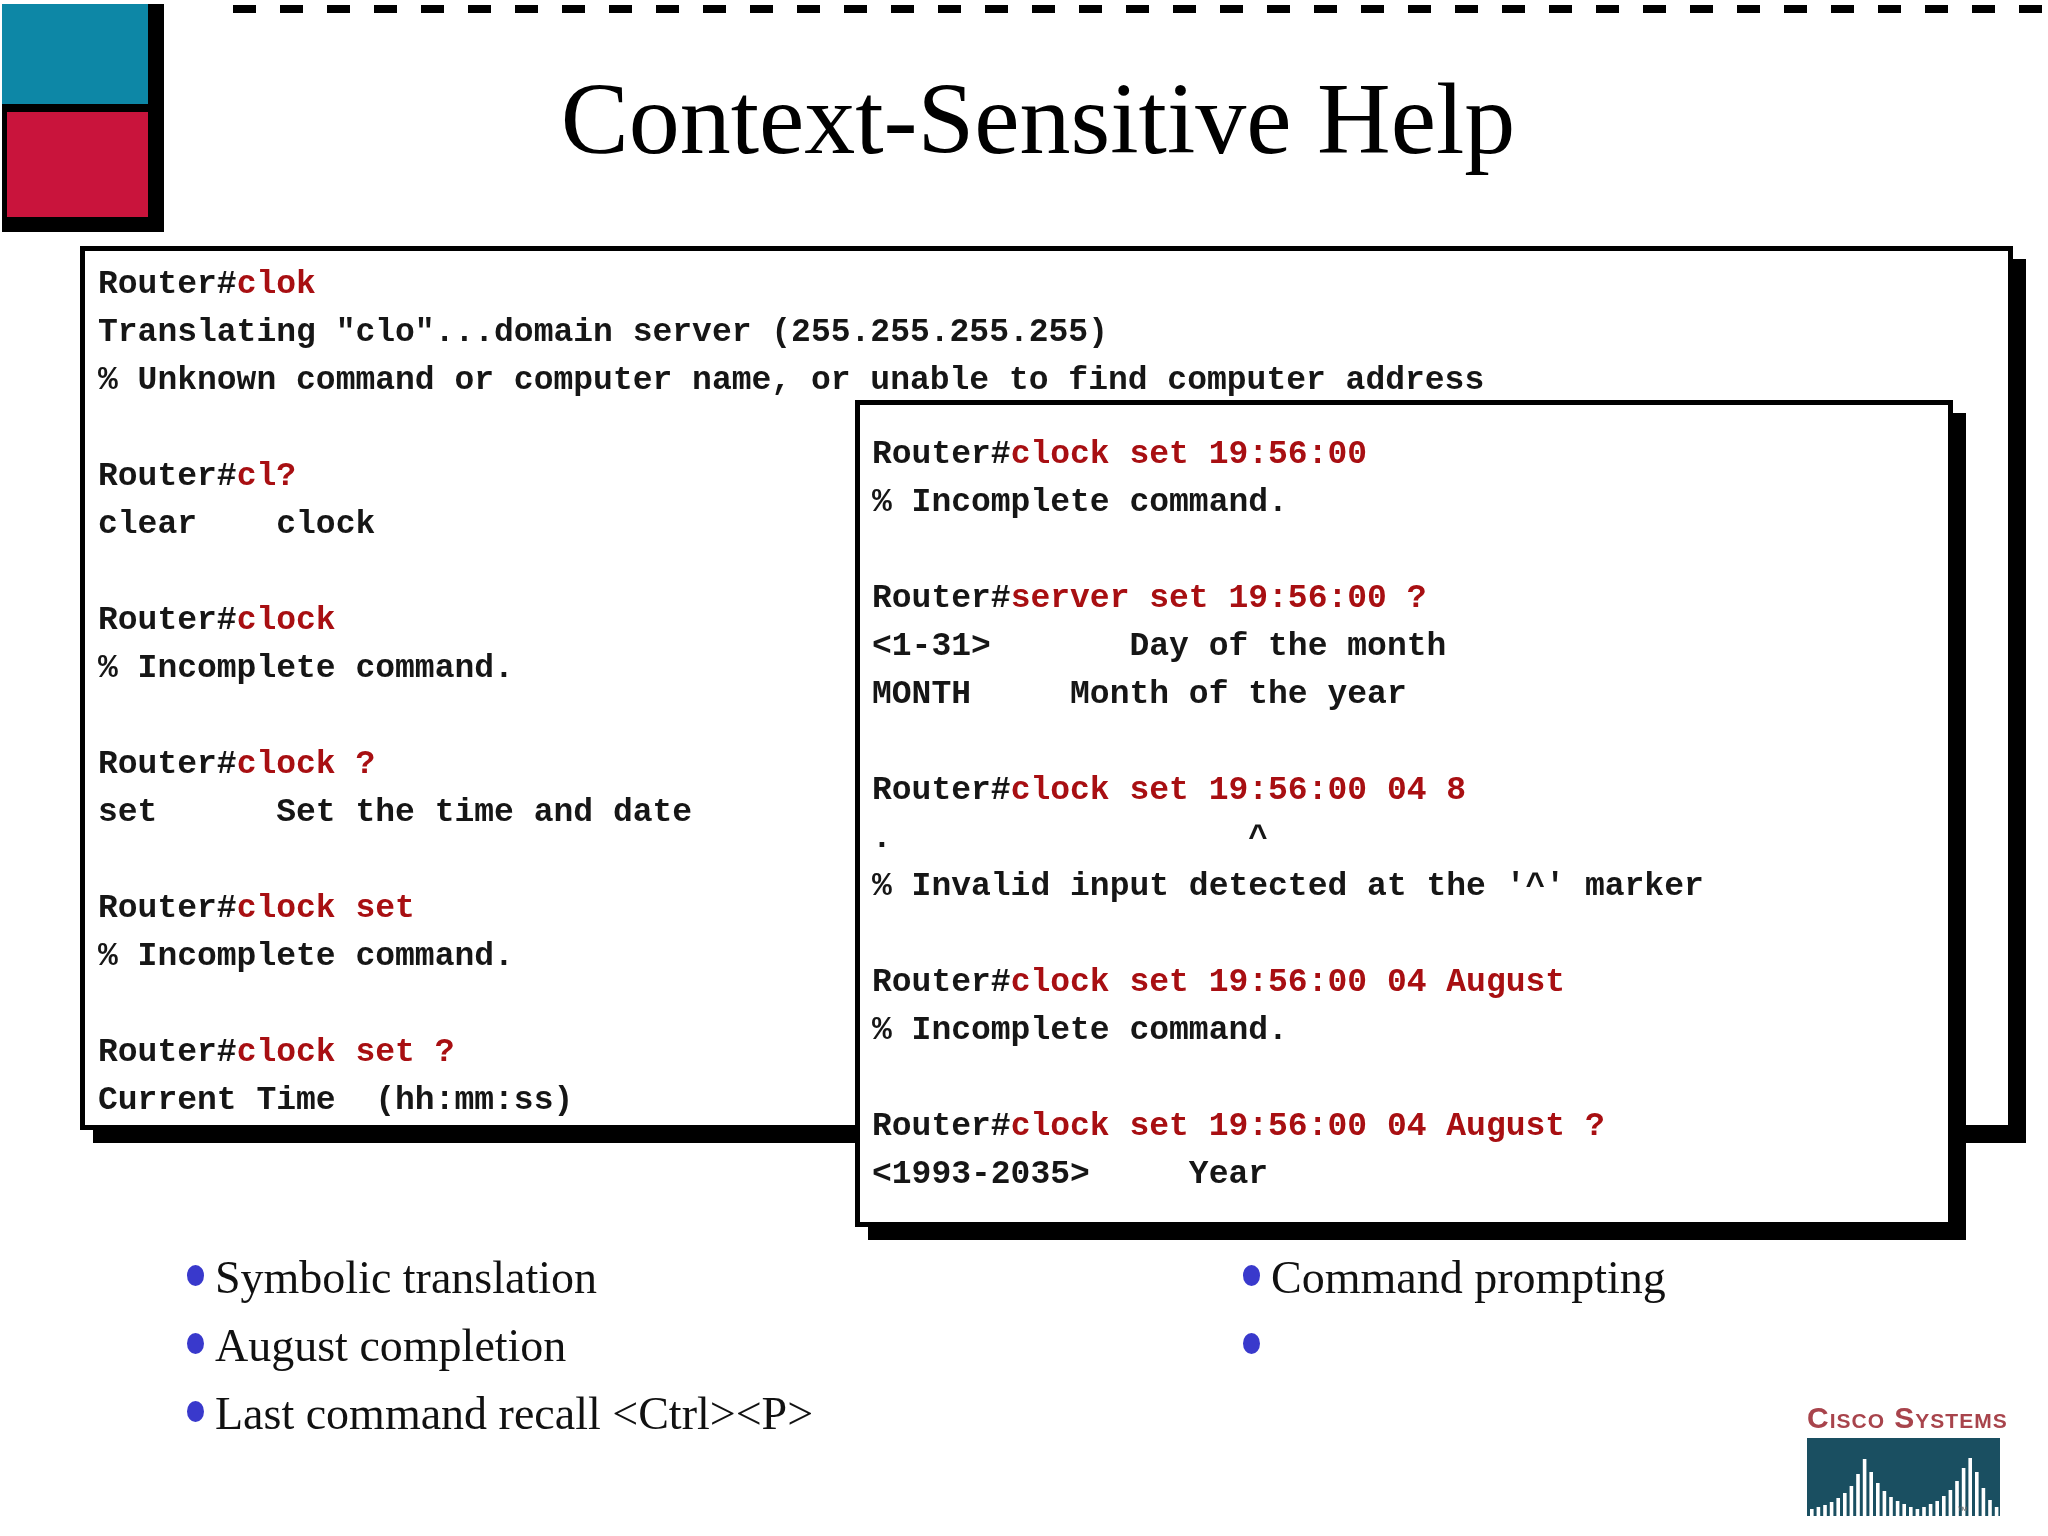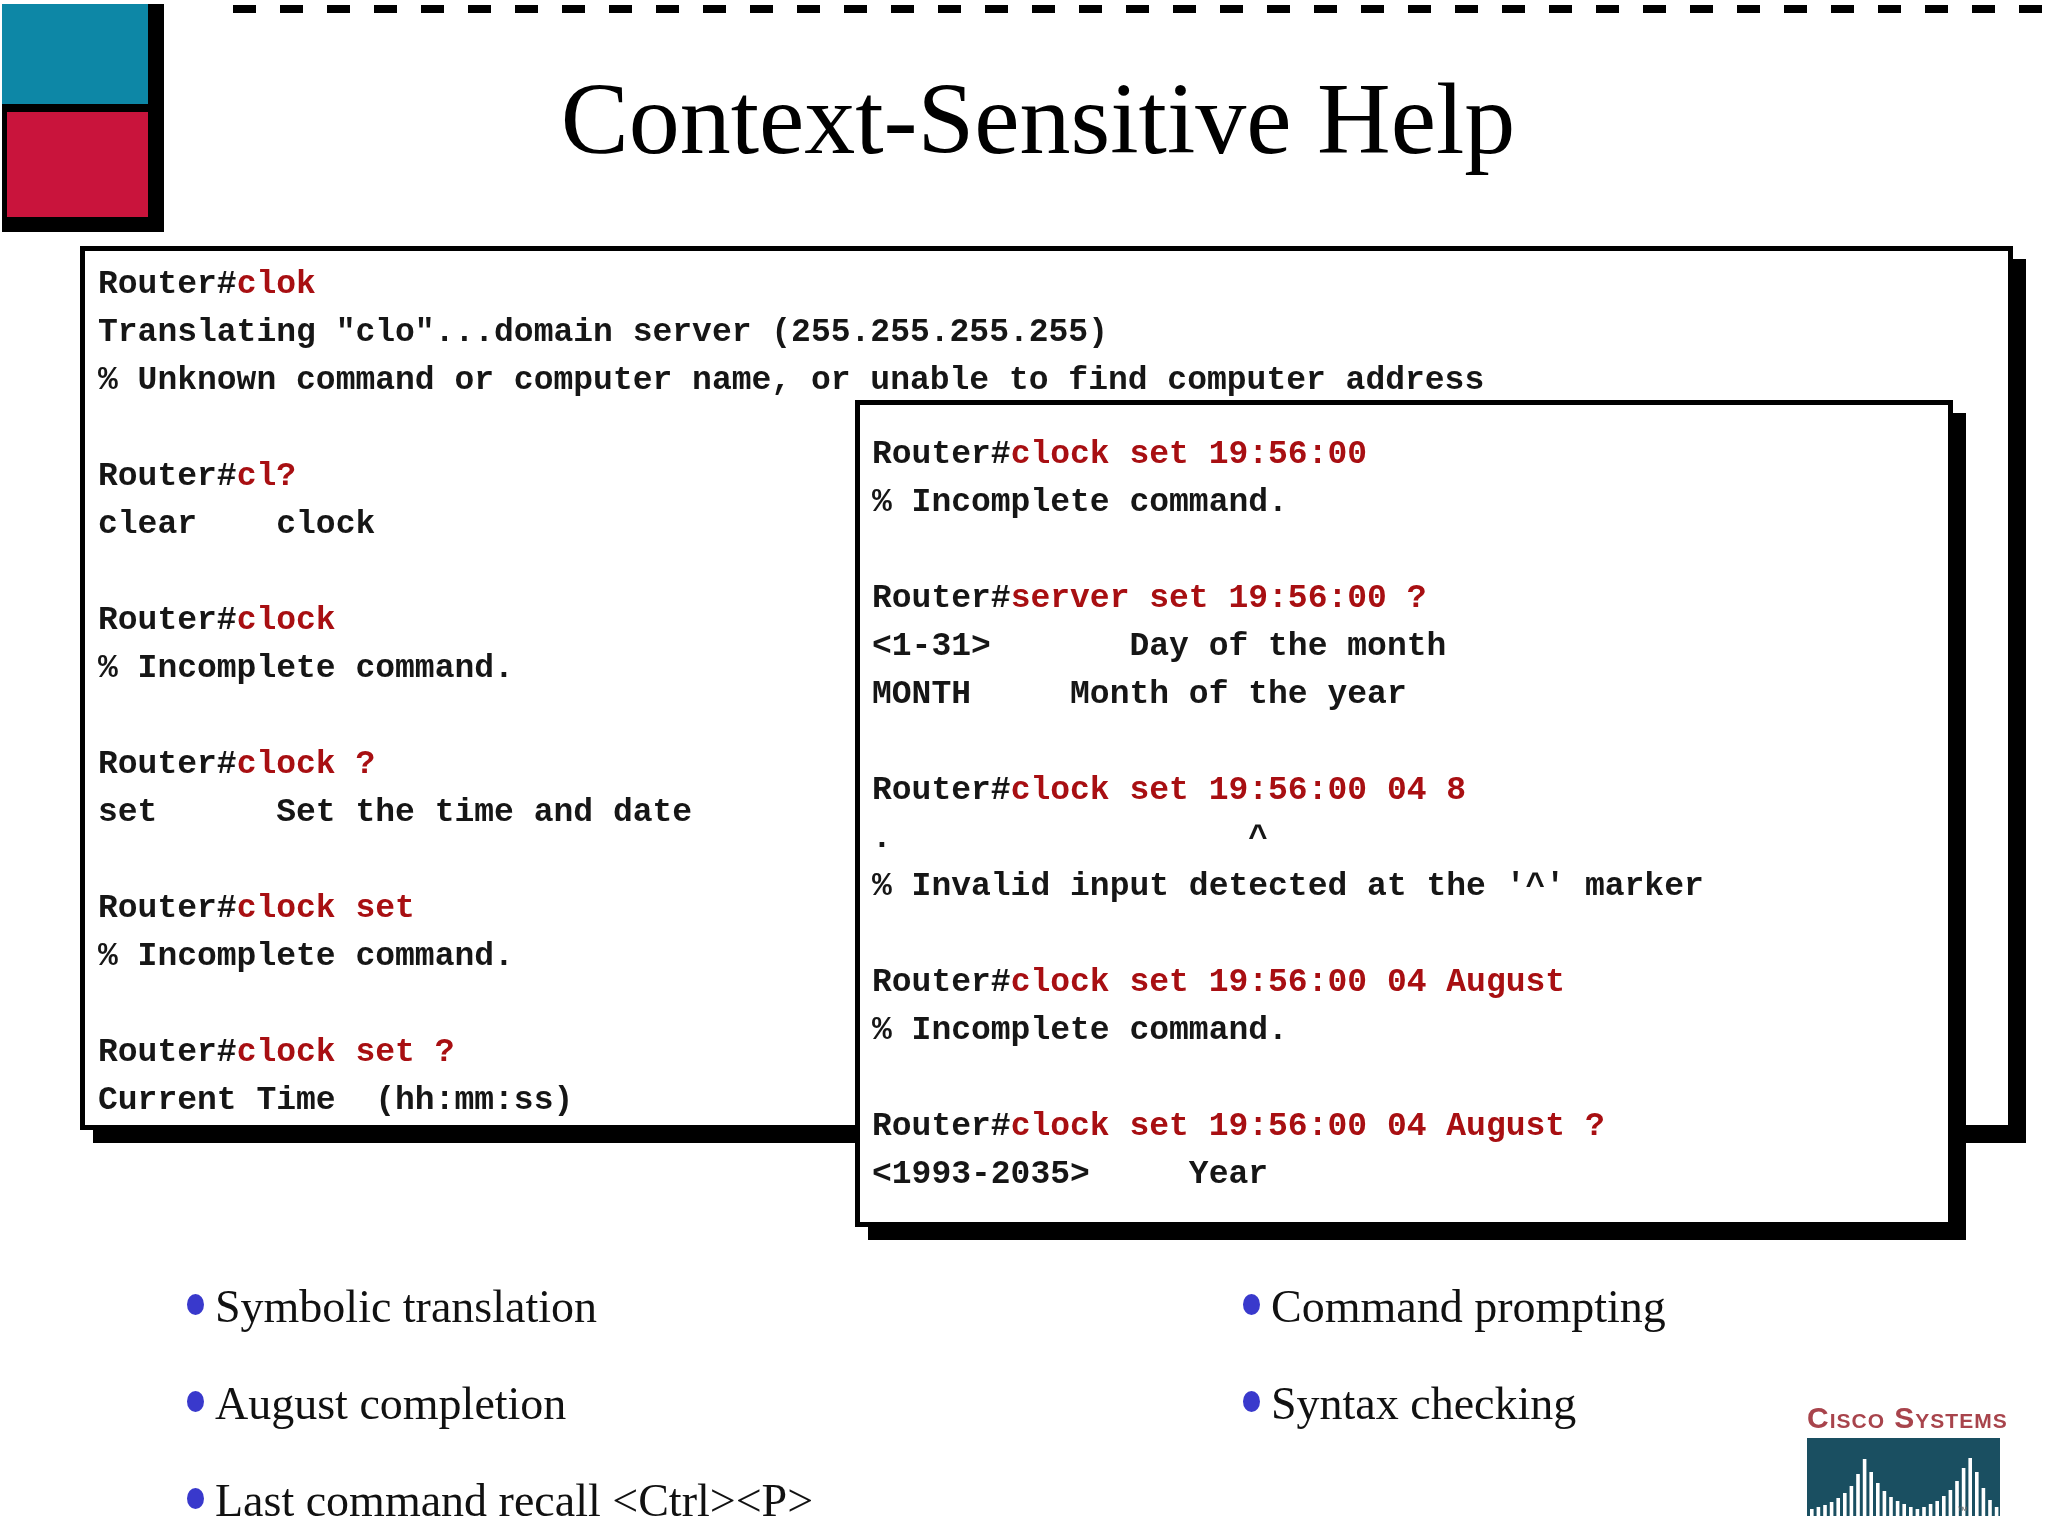--- a/index.html
+++ b/index.html
@@ -35,21 +35,21 @@
     color:var(--text-black);
   }
   .term-left{left:80px; top:246px; width:1933px; height:884px; padding:10px 0 0 13px;}
   .term-right{left:855px; top:400px; width:1098px; height:827px; padding:26px 0 0 12px; z-index:5;}
   .tline{white-space:pre; height:48px; line-height:48px; font-size:33px;}
   .tline .red{color:var(--accent-red);}
   
   .bullets{position:absolute; list-style:none; margin:0; padding:0;}
   .bullets-left{left:187px; top:1248px;}
   .bullets-right{left:1243px; top:1248px;}
-  .bullet-item{display:flex; align-items:flex-start; height:68px; font-size:46px; color:#111;margin-top:29px;}
+  .bullet-item{display:flex; align-items:flex-start; height:68px; font-size:46px; color:#111;}
   .bullet-dot{
     flex:0 0 auto; width:17px; height:21px; border-radius:50%;
     background:var(--bullet-blue); margin:17px 11px 0 0;
   }
   .bullet-label{white-space:pre; line-height:60px;}
   
   .logo{position:absolute; left:1763px; top:1400px; width:200px;padding-left:44px;}
   .logo-text{
     font-family:"Liberation Sans", sans-serif; font-weight:bold; font-variant:small-caps;
     font-size:30px; line-height:36px; letter-spacing:1px; color:var(--logo-red);
@@ -167,21 +167,20 @@
 
   <ul class="bullets bullets-right">
 
       <li class="bullet-item">
         <span class="bullet-dot"></span>
         <span class="bullet-label">Command prompting</span>
       </li>
 
       <li class="bullet-item">
         <span class="bullet-dot"></span>
-        <span class="bullet-label">Syntax checking</span>
       </li>
     </ul>
 
   <div class="logo">
     <div class="logo-text">Cisco Systems</div>
     <svg class="logo-bridge" width="193" height="78" viewBox="0 0 193 78" xmlns="http://www.w3.org/2000/svg">
       <rect x="0" y="0" width="193" height="78" style="fill:var(--logo-teal)"></rect>
       <g fill="#ffffff">
         <rect x="3" y="71" width="3.6" height="7"></rect>
         <rect x="9.6" y="69" width="3.6" height="9"></rect>

